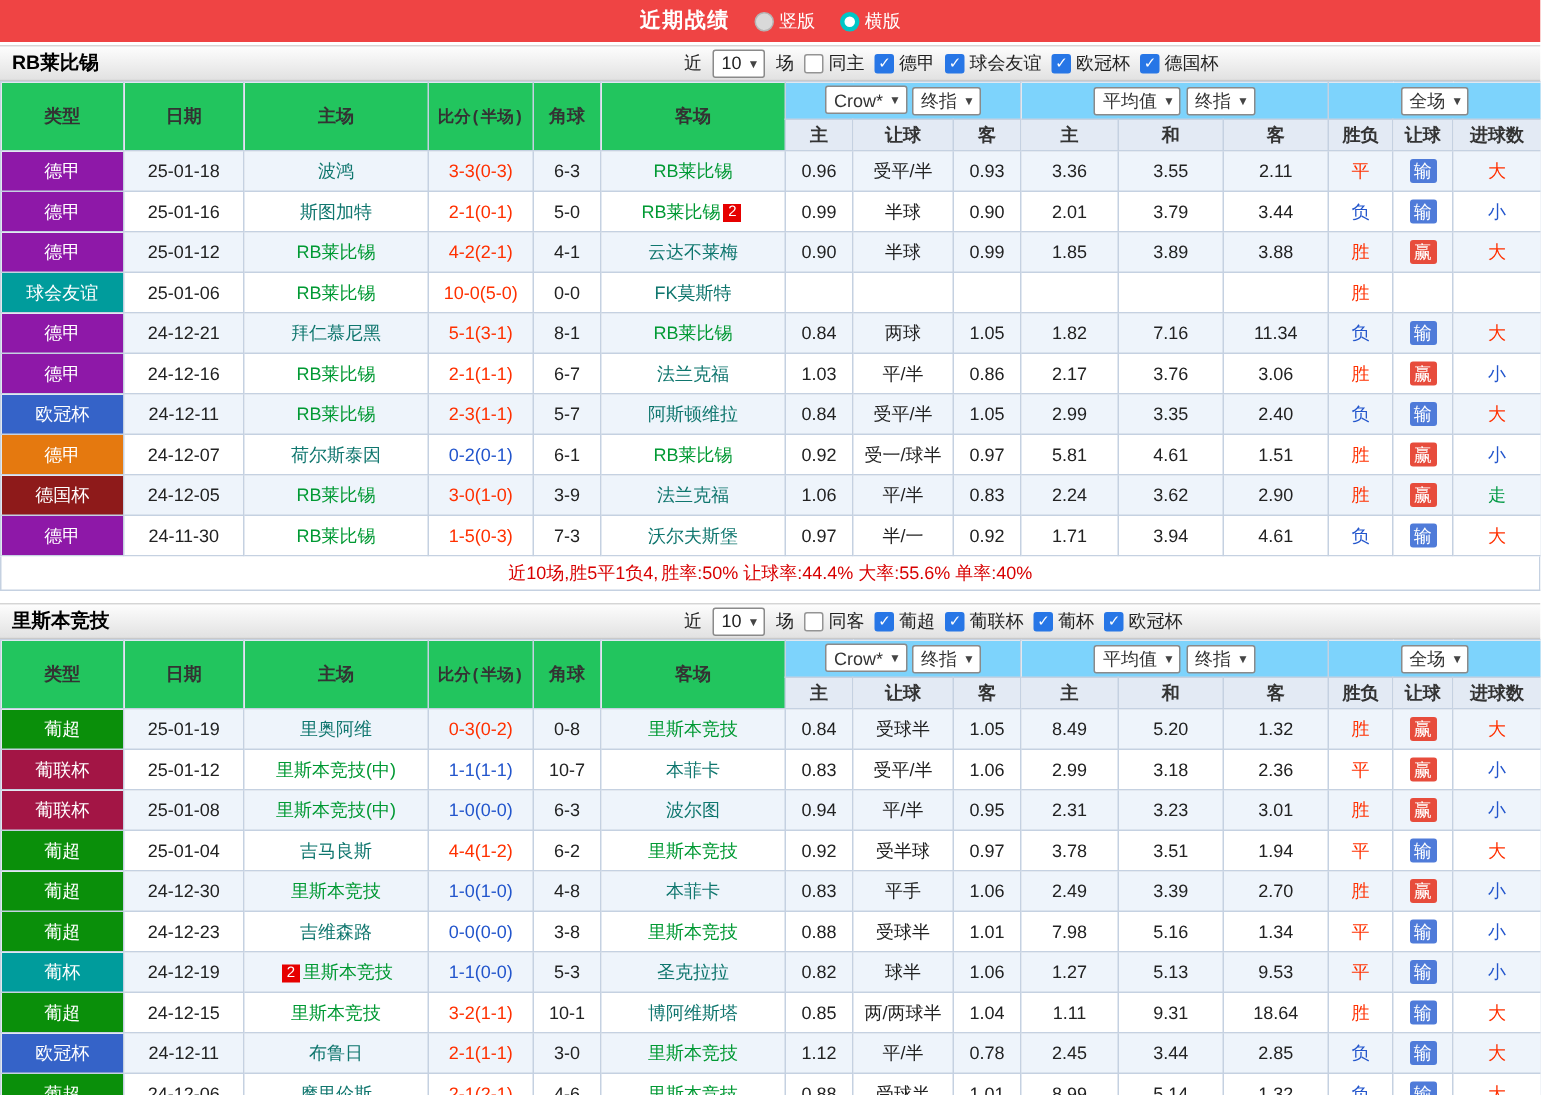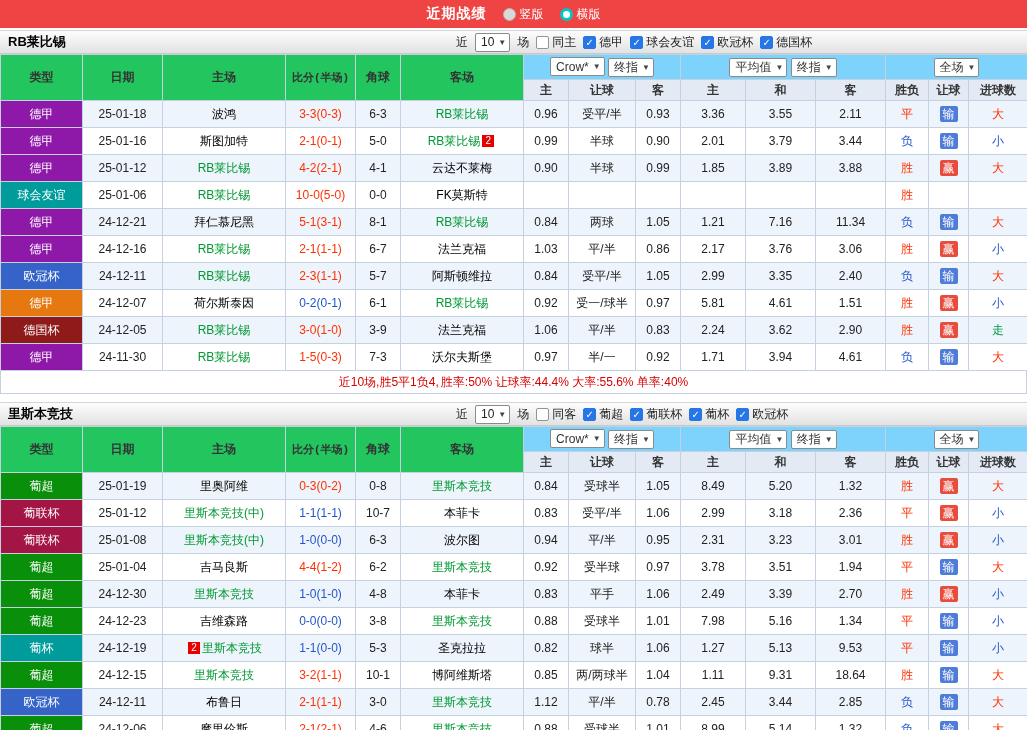--- a/index.html
+++ b/index.html
@@ -34,21 +34,21 @@
   thead tr.r1 th.ddc{height:24px;background:#7dd3fc;font-weight:normal;}
   thead tr.r2 th{height:20px;background:#e3eaf4;}
   th.lh{background:#22c55e;font-family:Liberation Mono, monospace;}
   th.sc{font-size:11px;}
   tbody td{height:26px;}
   tbody tr:nth-child(odd){background:#eef4fb;}
   tbody tr:nth-child(even){background:#fff;}
   td.c-league{color:#fff;font-size:12px;}
   td.c-num,td.c-date,td.c-corner{color:#222;}
 
-  .team{color:#000000;cursor:pointer;}
+  .team{color:#0f766e;cursor:pointer;}
   .team.focus{color:#009933;}
   .t-r{color:#ff3000;}
   .t-b{color:#2255cc;}
   .t-g{color:#009944;}
   .card2{display:inline-block;background:#e60000;color:#fff;width:12px;height:12px;line-height:12px;font-size:10px;text-align:center;margin:0 2px;vertical-align:1px;}
 
   .wb{display:inline-block;min-width:16px;height:16px;line-height:16px;color:#fff;font-size:12px;border-radius:2px;padding:0 1px;}
   .wb-r{background:#e74c3c;}
   .wb-b{background:#4f7bd9;}
 
@@ -240,21 +240,21 @@
         <tr>
           <td class="c-league" style="background: rgb(142, 24, 168);">德甲</td>
           <td class="c-date">24-12-21</td>
           <td class="c-team"><span class="team">拜仁慕尼黑</span></td>
           <td class="c-score t-r">5-1(3-1)</td>
           <td class="c-corner">8-1</td>
           <td class="c-team"><span class="team focus">RB莱比锡</span></td>
           <td class="c-num">0.84</td>
           <td class="c-num">两球</td>
           <td class="c-num">1.05</td>
-          <td class="c-num">1.21</td>
+          <td class="c-num">1.82</td>
           <td class="c-num">7.16</td>
           <td class="c-num">11.34</td>
           <td class="c-res t-b">负</td>
           <td class="c-res"><span class="wb wb-b">输</span></td>
           <td class="c-res t-r">大</td>
         </tr>
         <tr>
           <td class="c-league" style="background: rgb(142, 24, 168);">德甲</td>
           <td class="c-date">24-12-16</td>
           <td class="c-team"><span class="team focus">RB莱比锡</span></td>

